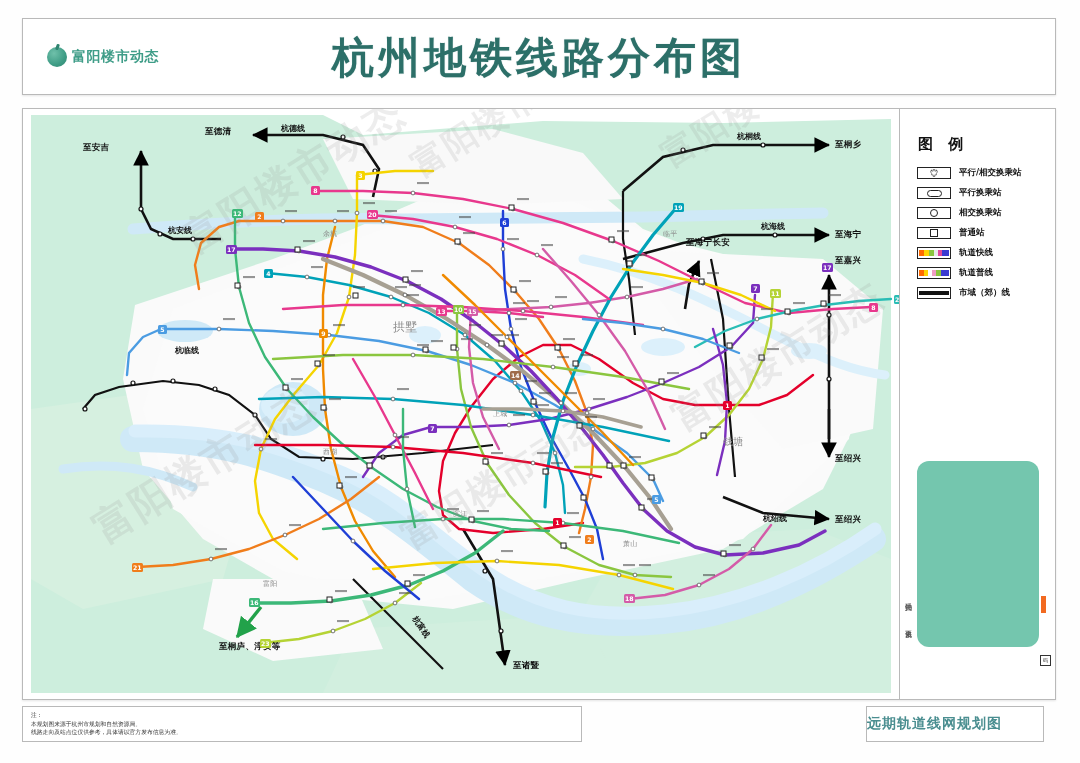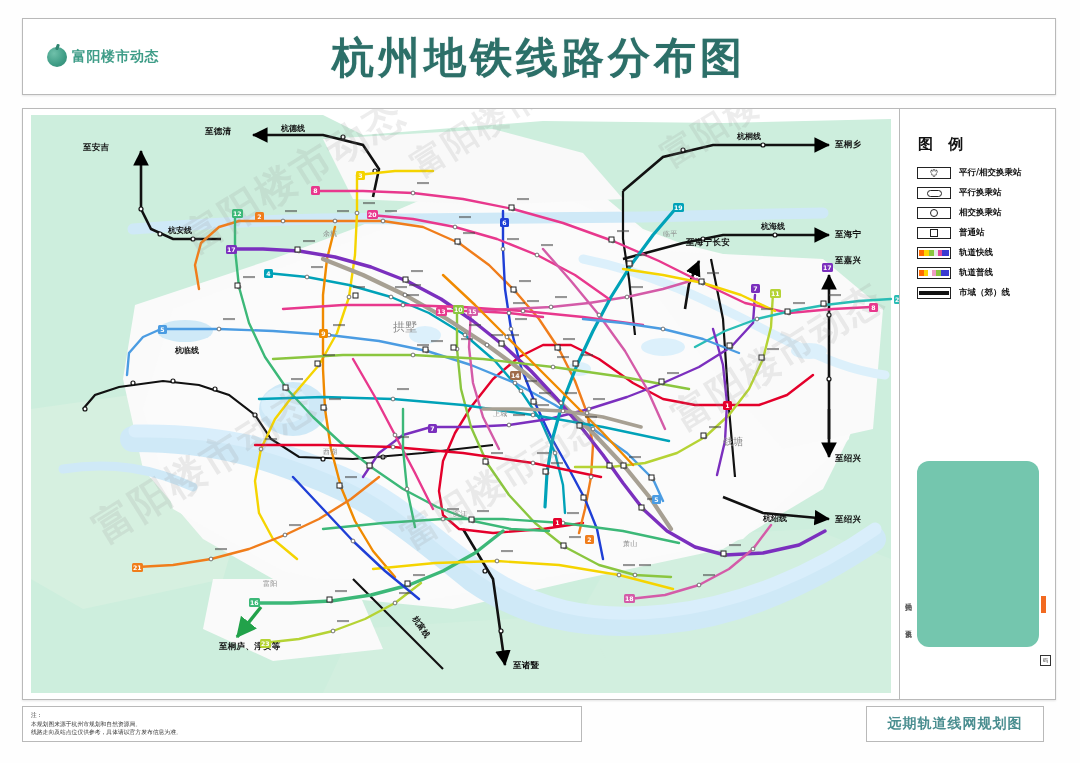--- a/index.html
+++ b/index.html
@@ -87,21 +87,21 @@
   .promo-sq{position:absolute;left:140px;top:546px;width:9px;height:9px;border:1px solid #333;
       font-size:5px;text-align:center;line-height:9px;color:#333;}
 
   
   .note-frame{position:absolute;left:22px;top:706px;width:560px;height:36px;
       border:1px solid #b9b9b9;background:#fff;box-sizing:border-box;padding:4px 8px;}
   .note-line{font-size:5.8px;line-height:8.6px;color:#333;
       font-family:"DejaVu Sans",sans-serif;white-space:nowrap;}
   .caption-frame{position:absolute;left:866px;top:706px;width:178px;height:36px;
       border:1px solid #b9b9b9;background:#fff;box-sizing:border-box;
-      display:flex;align-items:center;justify-content:center;}
+      display:flex;align-items:center;justify-content:flex-start;}
   .caption-text{font-size:14px;font-weight:700;color:#4a8e90;letter-spacing:1px;
       font-family:"DejaVu Sans",sans-serif;}
 </style>
 </head>
 <body>
 
 <div class="page">
 
   <div class="header-frame">
     <div class="logo-wrap">

